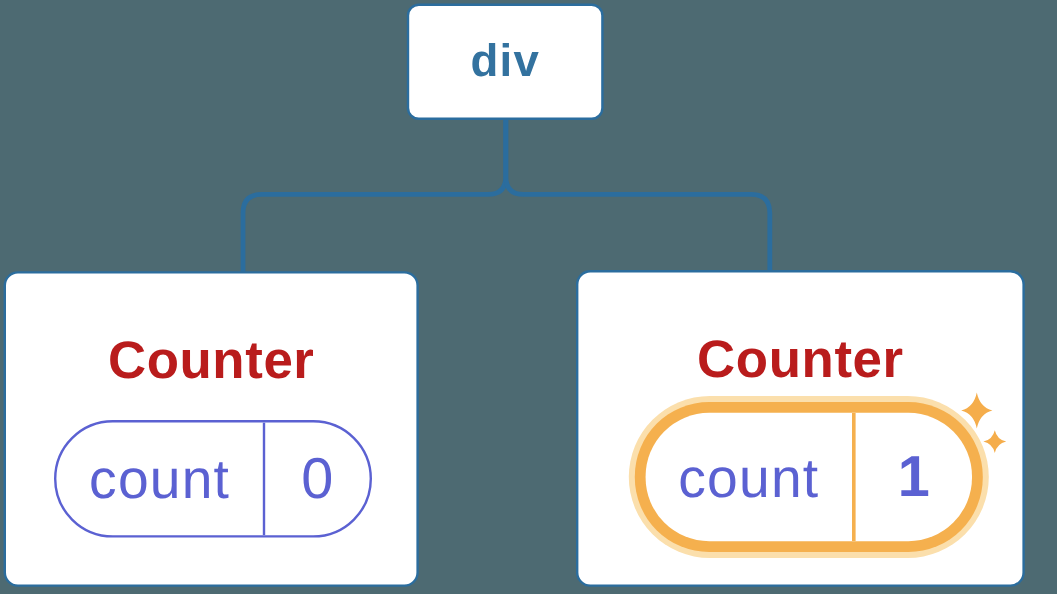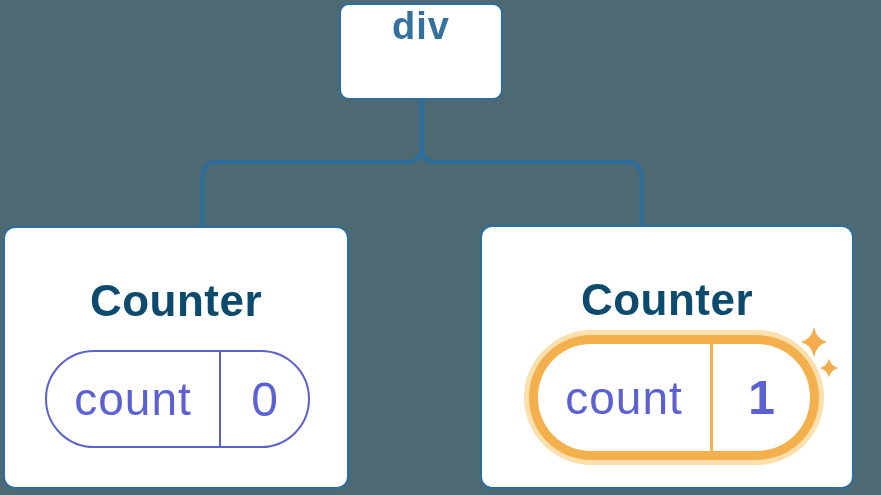--- a/index.html
+++ b/index.html
@@ -12,21 +12,21 @@
   .canvas { position: absolute; left: 0; top: 0; width: 881px; height: 495px; }
 
   
   .root-node {
     position: absolute; left: 339px; top: 3px;
     width: 164px; height: 97px;
     background: #ffffff;
     border: 2.5px solid #2B6D9E;
     border-radius: 10px;
     box-sizing: border-box;
-    display: flex; justify-content: center;
+    display: flex; align-items: center; justify-content: center;
   }
   .root-node .label {
     color: #33729F; font-size: 38px; font-weight: 600; letter-spacing: 1px;
   }
 
   
   svg.connectors { position: absolute; left: 0; top: 0; }
 
   
   .card {
@@ -35,21 +35,21 @@
     border: 2px solid #2B6D9E;
     border-radius: 12px;
     box-sizing: border-box;
   }
   .card.left  { left: 3px;   top: 226px; width: 346px; height: 263px; }
   .card.right { left: 480px; top: 225px; width: 374px; height: 264px; }
 
   .card-title {
     position: absolute; top: 48px; left: 0; width: 100%;
     text-align: center;
-    color: #0c4a6e; font-size: 44px; font-weight: 600; letter-spacing: 0.5px;
+    color: #b91c1c; font-size: 44px; font-weight: 600; letter-spacing: 0.5px;
   }
 
   
   .pill {
     position: absolute; left: 40px; top: 122px;
     width: 265px; height: 98px;
     border: 2px solid #5B61D2;
     border-radius: 52px;
     box-sizing: border-box;
     display: flex; overflow: hidden;

